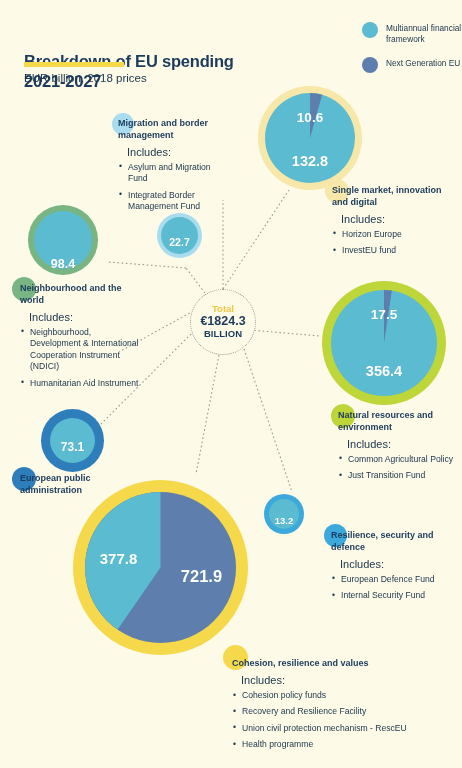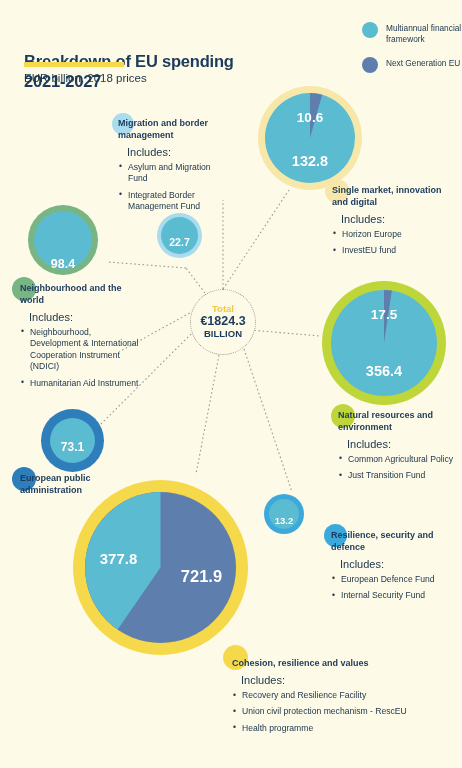--- a/index.html
+++ b/index.html
@@ -225,19 +225,20 @@
   <div class="block" style="left:20px; top:473px; width:92px;">
     <span class="cat-dot" style="left:-8px; top:-6px; width:24px; height:24px; background:#2E7EBC;"></span>
     <div class="cat">European public administration</div>
   </div>
 
   <div class="block" style="left:232px; top:652px; width:200px;">
     <span class="cat-dot" style="left:-9px; top:-7px; width:25px; height:25px; background:#F5D94B;"></span>
     <div class="cat">Cohesion, resilience and values</div>
     <div class="inc">Includes:</div>
     <ul>
+      <li>Cohesion policy funds</li>
       <li>Recovery and Resilience Facility</li>
       <li>Union civil protection mechanism - RescEU</li>
       <li>Health programme</li>
     </ul>
   </div>
 
 </div>
 
 </body></html>

